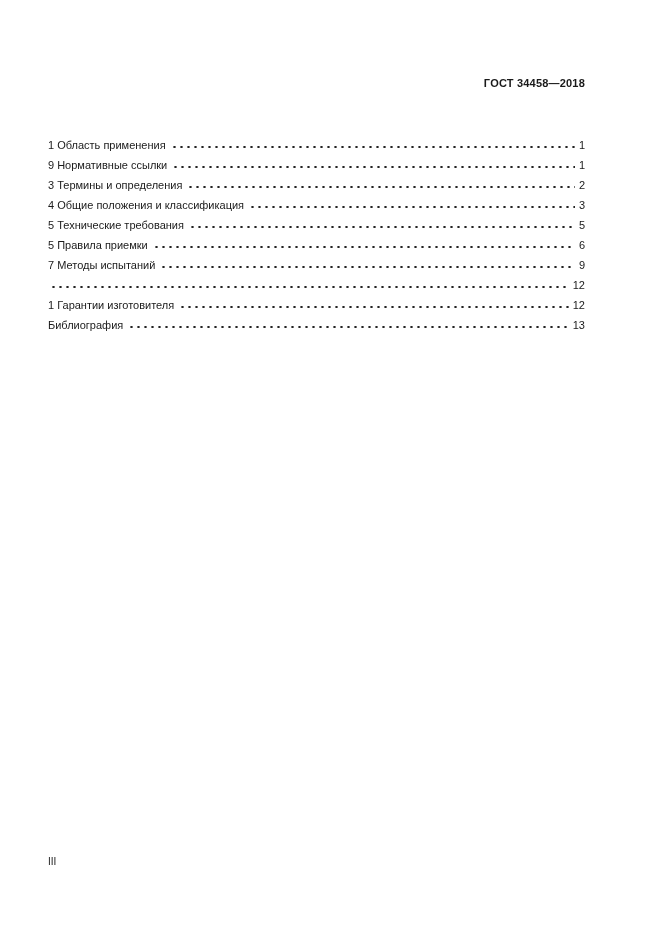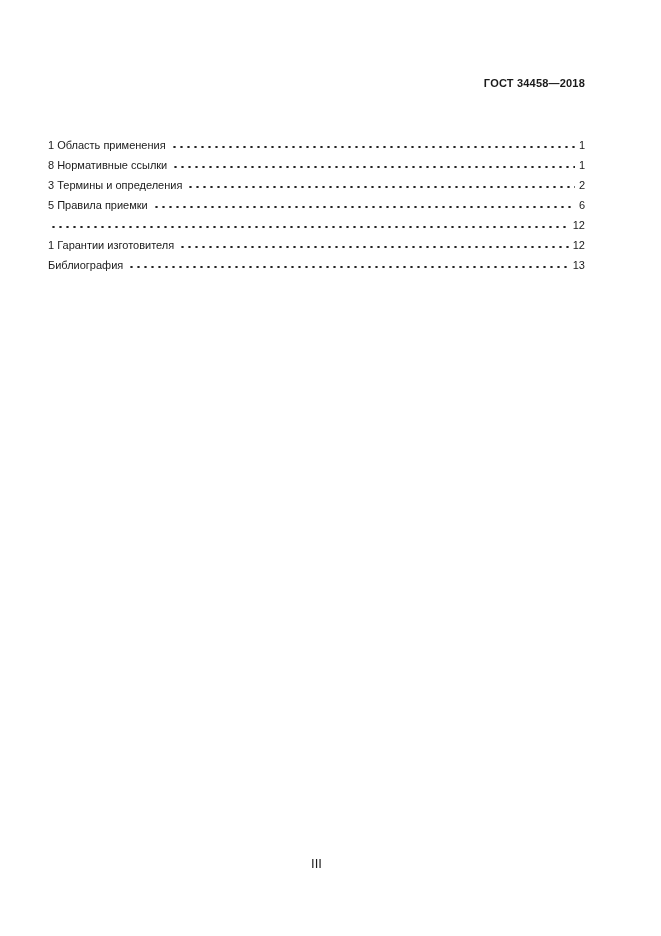--- a/index.html
+++ b/index.html
@@ -66,22 +66,22 @@
   .toc-page {
     flex: 0 0 auto;
     padding-left: 2px;
     text-align: right;
   }
   .page-footer {
     position: absolute;
     top: 840px;
     left: 48px;
     right: 76px;
-    text-align: center;
-    font-size: 13px;
+    text-align: left;
+    font-size: 10px;
   }
 </style>
 </head>
 <body>
 
 <div class="page">
 
   <div class="doc-header">
     <span>ГОСТ 34458—2018</span>
   </div>
@@ -89,39 +89,54 @@
 
   <div class="toc">
 
     <div class="toc-row">
       <span class="toc-label">1  Область применения</span>
       <span class="toc-leader"></span>
       <span class="toc-page">1</span>
     </div>
 
     <div class="toc-row">
-      <span class="toc-label">8  Нормативные ссылки</span>
+      <span class="toc-label">9  Нормативные ссылки</span>
       <span class="toc-leader"></span>
       <span class="toc-page">1</span>
     </div>
 
     <div class="toc-row">
       <span class="toc-label">3  Термины и определения</span>
       <span class="toc-leader"></span>
       <span class="toc-page">2</span>
     </div>
 
+    <div class="toc-row">
+      <span class="toc-label">4  Общие положения и классификация</span>
+      <span class="toc-leader"></span>
+      <span class="toc-page">3</span>
+    </div>
 
+    <div class="toc-row">
+      <span class="toc-label">5  Технические требования</span>
+      <span class="toc-leader"></span>
+      <span class="toc-page">5</span>
+    </div>
 
     <div class="toc-row">
       <span class="toc-label">5  Правила приемки</span>
       <span class="toc-leader"></span>
       <span class="toc-page">6</span>
     </div>
 
+    <div class="toc-row">
+      <span class="toc-label">7  Методы испытаний</span>
+      <span class="toc-leader"></span>
+      <span class="toc-page">9</span>
+    </div>
 
     <div class="toc-row">
       <span class="toc-leader"></span>
       <span class="toc-page">12</span>
     </div>
 
     <div class="toc-row">
       <span class="toc-label">1  Гарантии изготовителя</span>
       <span class="toc-leader"></span>
       <span class="toc-page">12</span>

